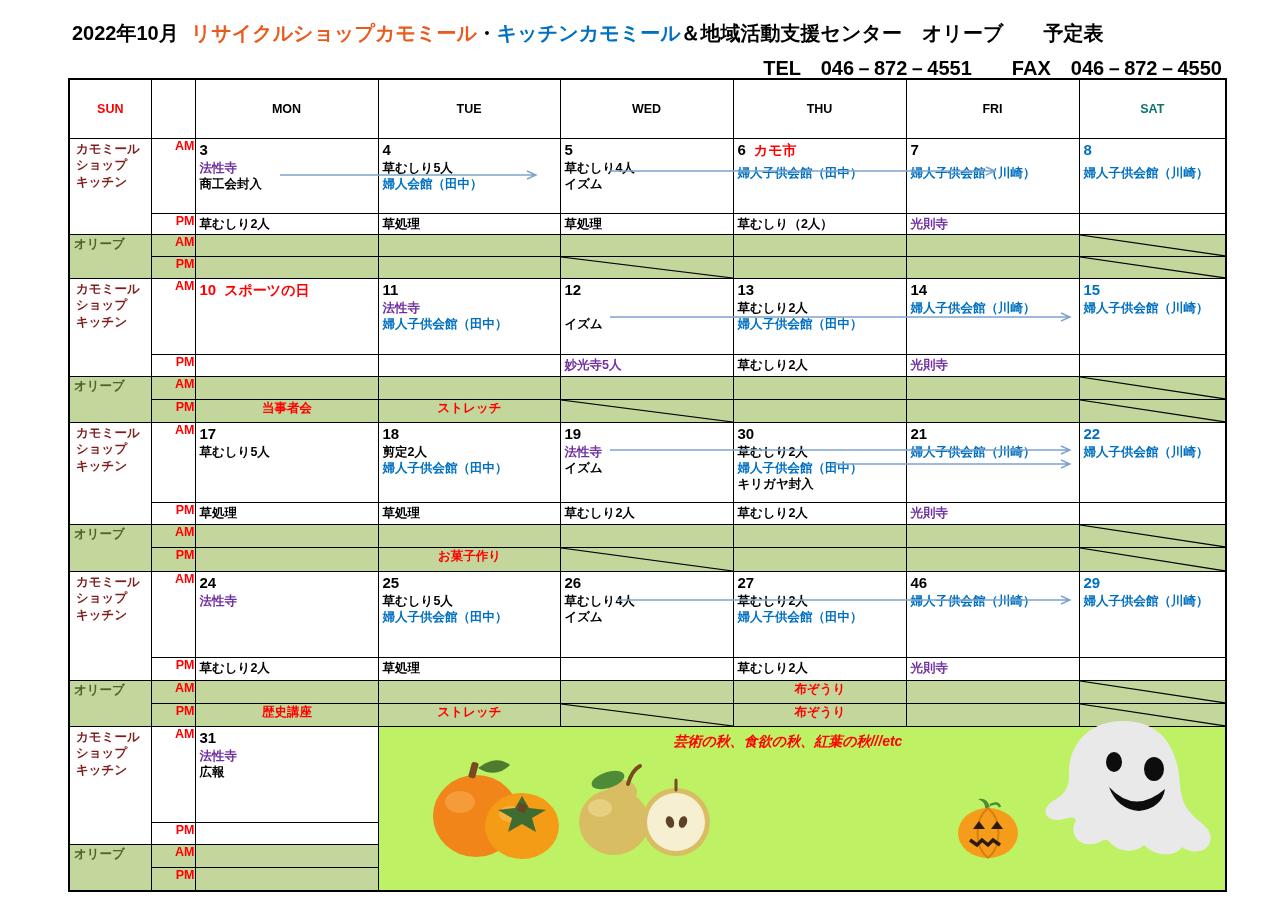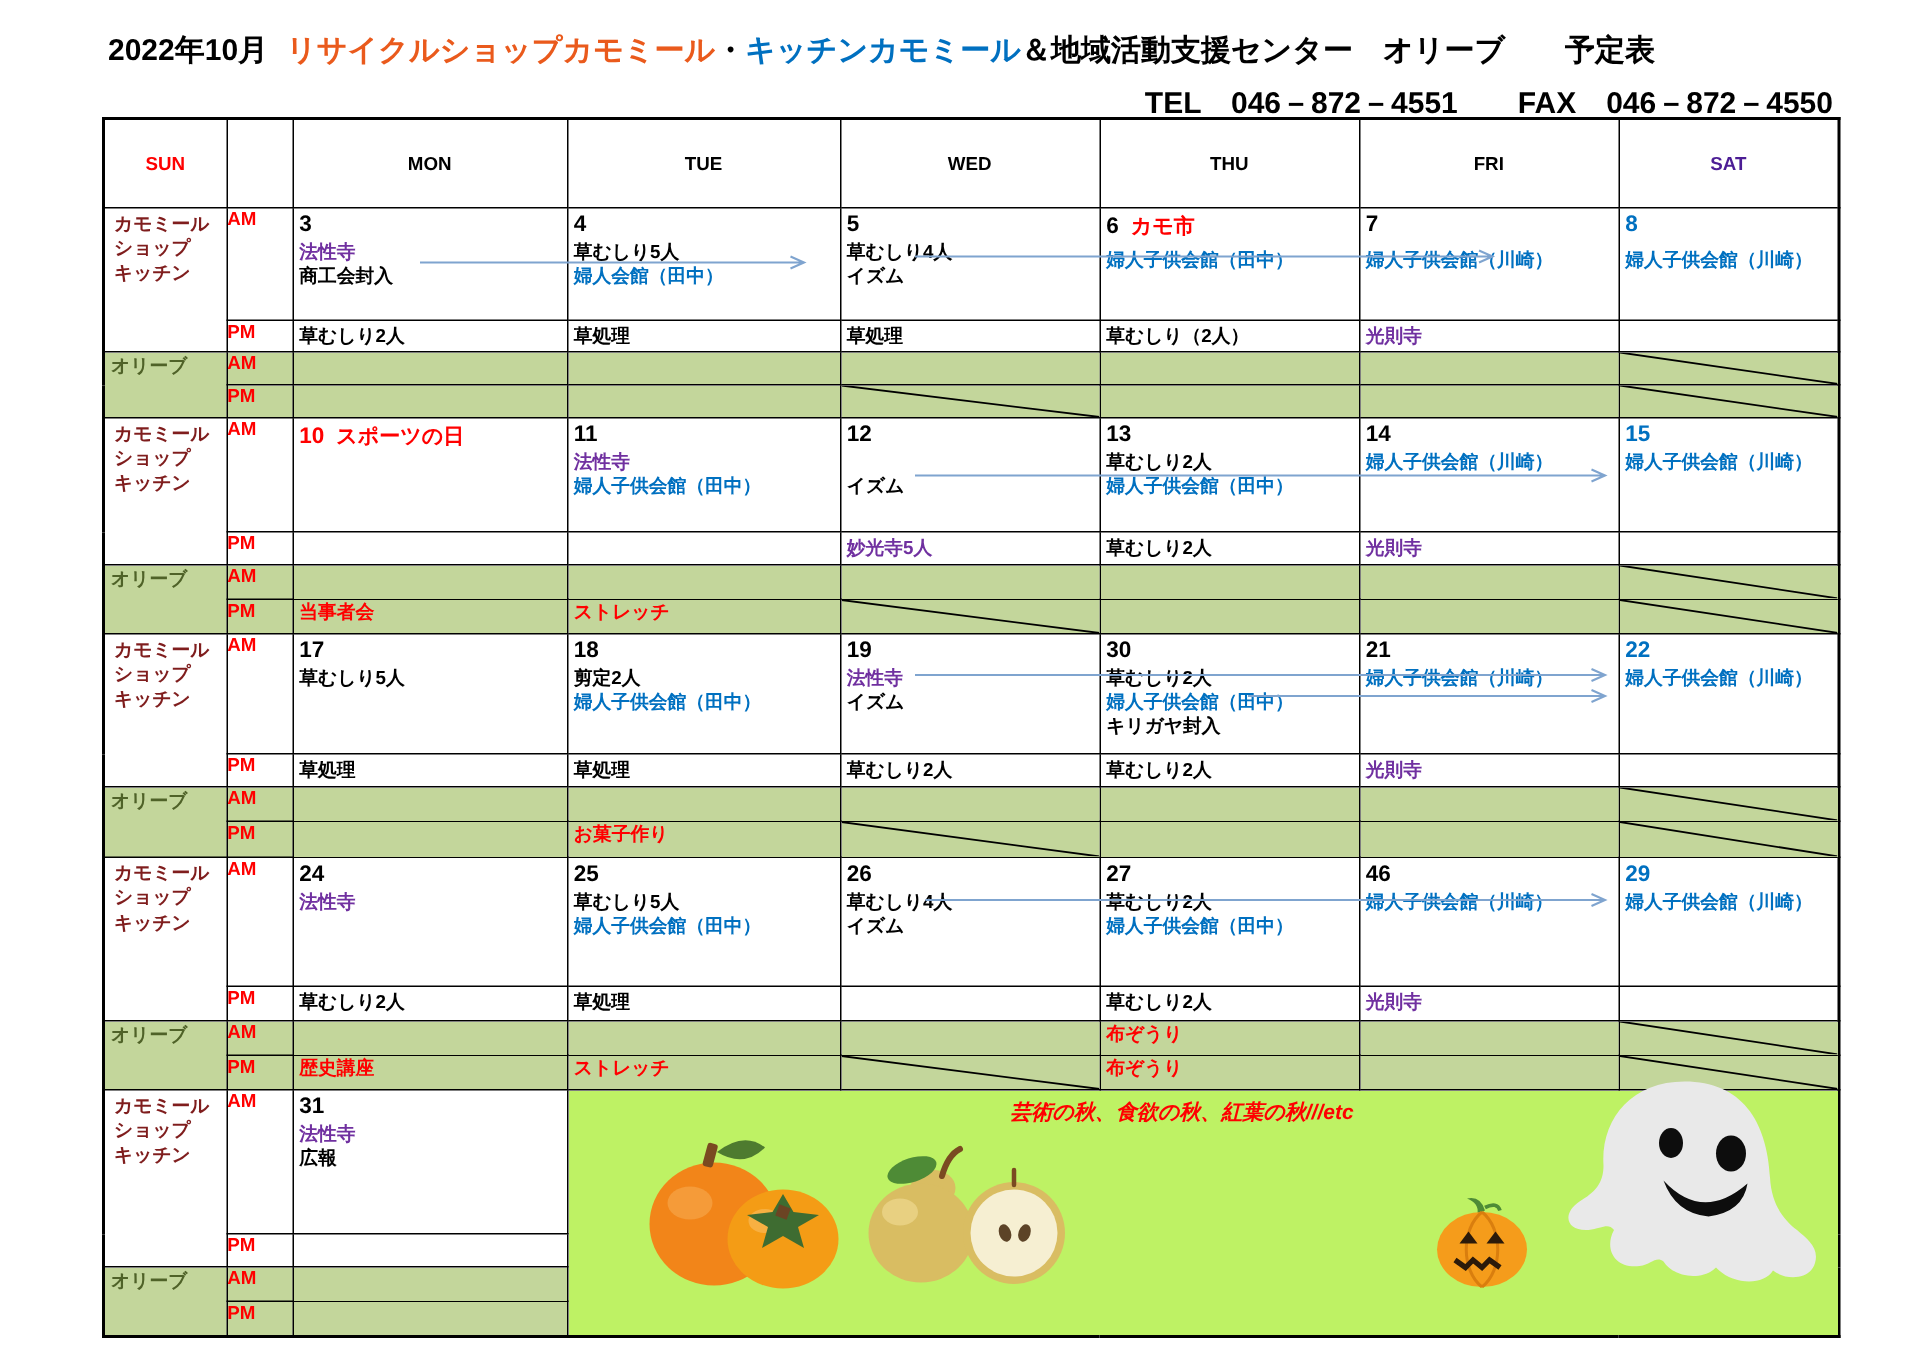--- a/index.html
+++ b/index.html
@@ -10,36 +10,36 @@
   .title{position:absolute;left:40px;top:20px;font-size:20px;font-weight:bold;white-space:nowrap;}
   .seg-o{color:#ea5a1c;margin-left:12px;}
   .seg-b{color:#0070c0;}
   .contact{position:absolute;right:90px;top:55px;font-size:20px;font-weight:bold;white-space:nowrap;}
 
   
   table.cal{position:absolute;left:36px;top:78px;width:1157px;border-collapse:collapse;
     table-layout:fixed;border:2px solid #000;}
   table.cal td,table.cal th{border:1px solid #000;vertical-align:top;overflow:hidden;}
   tr.hdr th{height:26px;font-size:12.5px;font-weight:bold;text-align:center;vertical-align:middle;padding:16px;background:#fff;}
-  .sun-h{color:#ff0000;} .sat-h{color:#4c1d95;}
+  .sun-h{color:#ff0000;} .sat-h{color:#0f766e;}
 
   td.kam{font-size:12.5px;font-weight:bold;color:#7f1d1d;vertical-align:middle;
     white-space:pre-line;line-height:1.3;padding:2px 2px 2px 6px;background:#fff;}
   td.olv{font-size:12.5px;font-weight:bold;color:#4f6228;vertical-align:middle;
     padding-left:4px;background:#c3d69b;}
-  td.ampm{font-size:12.5px;font-weight:bold;color:#ff0000;text-align:left;vertical-align:middle;padding:0;}
+  td.ampm{font-size:12.5px;font-weight:bold;color:#ff0000;text-align:right;vertical-align:middle;padding:0;}
   td.og{background:#c3d69b;}
 
   td.d{padding:1px 3px 0 4px;position:relative;}
   .dl{height:20px;line-height:20px;white-space:nowrap;}
   .dt{font-size:15px;font-weight:bold;color:#000;}
   .dt.sat{color:#0070c0;} .dt.red{color:#ff0000;}
   .badge{color:#ff0000;font-size:14px;font-weight:bold;margin-left:8px;}
   .ln{font-size:12.5px;font-weight:bold;line-height:16px;min-height:16px;white-space:nowrap;}
-  .k{color:#000;} .b{color:#0070c0;} .p{color:#7030a0;} .r{color:#ff0000;}
+  .k{color:#000;} .b{color:#0070c0;} .p{color:#7030a0;} .r{color:#ff0000;text-align:center;}
   .mt{margin-top:5px;}
   td.pmc{padding:2px 3px 0 4px;}
 
   td.o{background:#c3d69b;position:relative;vertical-align:middle;padding:0 3px 0 4px;}
   td.o .ln{display:block;}
   td.x{position:relative;padding:0;}
   svg.xl{position:absolute;left:0;top:0;width:100%;height:100%;display:block;}
 
   td.free{background:#bef264;position:relative;vertical-align:top;font-style:italic;}
   .note-red{position:absolute;left:295px;top:6px;color:#ff0000;font-size:14px;font-weight:bold;white-space:nowrap;}

